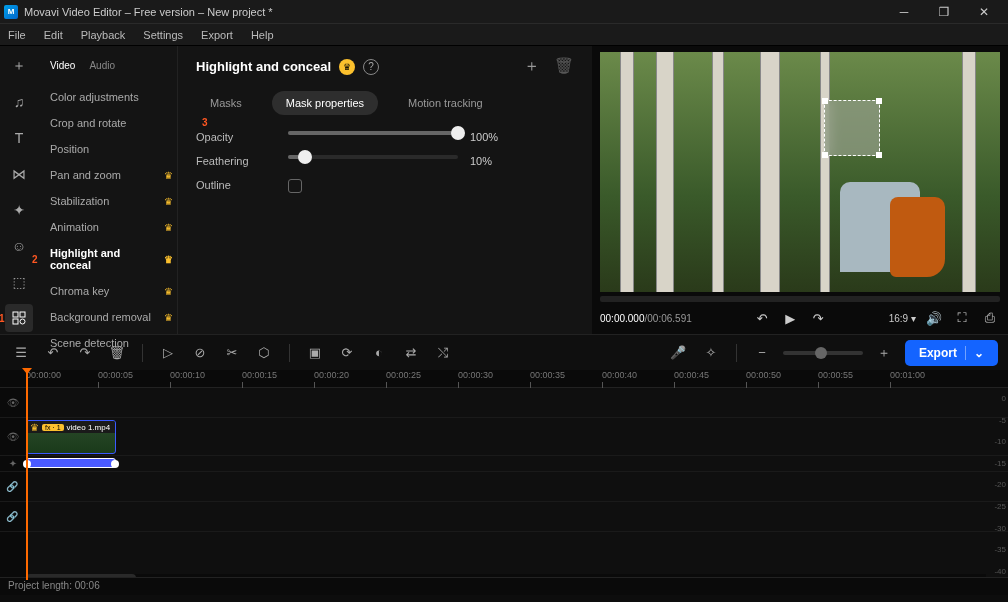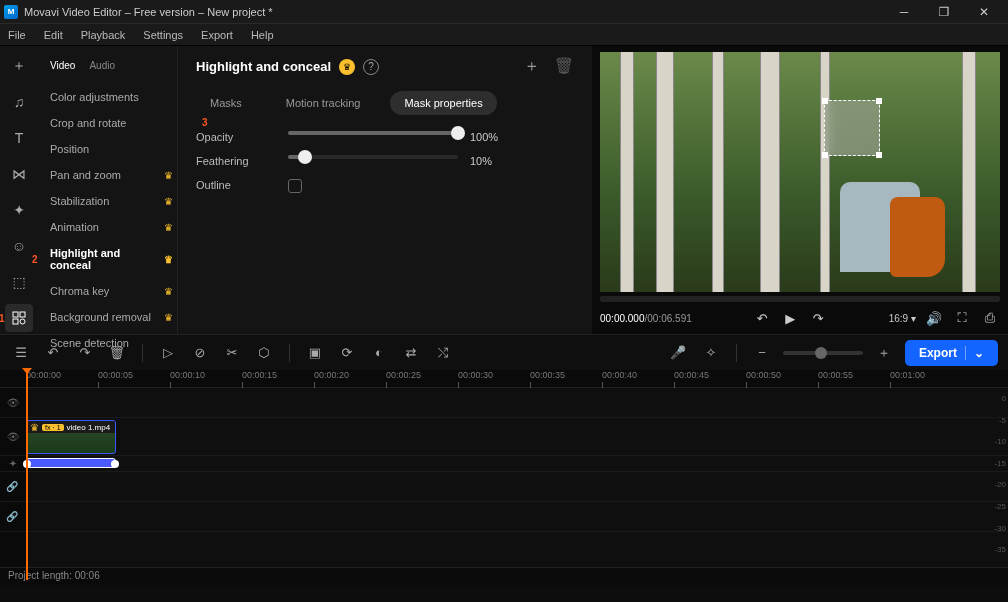--- a/index.html
+++ b/index.html
@@ -102,21 +102,21 @@
 .clip { position: absolute; left: 0; top: 2px; height: 34px; width: 90px; border: 1px solid #3a5aff; border-radius: 3px; overflow: hidden; background: linear-gradient(180deg,#2a4a2a,#1a3a1a); }
 .clip-label { position: absolute; top: 0; left: 0; right: 0; height: 12px; background: #1a1a1a; color: #fff; font-size: 8px; display: flex; align-items: center; gap: 3px; padding: 0 3px; }
 .clip-chip { background: #fbc02d; color: #000; padding: 0 3px; border-radius: 2px; font-size: 7px; }
 
 .fxclip { position: absolute; left: 0; top: 2px; height: 10px; width: 90px; background: #4a5aff; border: 1px solid #fff; border-radius: 3px; }
 .fxclip-handle { position: absolute; top: 1px; width: 8px; height: 8px; border-radius: 50%; background: #fff; }
 
 .db-scale { position: absolute; right: 2px; top: 0; bottom: 0; width: 20px; display: flex; flex-direction: column; justify-content: space-around; font-size: 8px; color: #555; text-align: right; }
 
 
-.statusbar { position: absolute; bottom: 17px; left: 0; right: 0; height: 18px; background: #0a0a0a; color: #888; font-size: 10px; padding: 2px 8px; border-top: 1px solid #222; }
+.statusbar { position: absolute; bottom: 7px; left: 0; right: 0; height: 18px; background: #0a0a0a; color: #888; font-size: 10px; padding: 2px 8px; border-top: 1px solid #222; }
 
 svg { display: block; }
 .scrollbar { position: absolute; bottom: 18px; left: 26px; right: 22px; height: 10px; background: #0a0a0a; }
 .scrollbar-thumb { position: absolute; left: 0; width: 110px; height: 10px; background: #2a2a2a; border-radius: 4px; }
 </style>
 </head>
 <body>
 
 <div class="titlebar">
   <div class="app-icon">M</div>
@@ -209,22 +209,22 @@
       <span class="center-title">Highlight and conceal</span>
       <span class="badge-circle">♛</span>
       <span class="help-circle">?</span>
       <div class="header-actions">
         <span class="hact">＋</span>
         <span class="hact" style="opacity:.5">🗑</span>
       </div>
     </div>
     <div class="subtabs">
       <div class="subtab">Masks</div>
+      <div class="subtab active">Mask properties</div>
       <div class="subtab">Motion tracking</div>
-      <div class="subtab active">Mask properties</div>
       <span class="subtab-marker">3</span>
     </div>
     <div class="prop-row">
       <span class="prop-label">Opacity</span>
       <div class="slider">
         <div class="slider-fill" style="width:100%"></div>
         <div class="slider-thumb" style="left:100%"></div>
       </div>
       <span class="prop-val">100%</span>
     </div>

